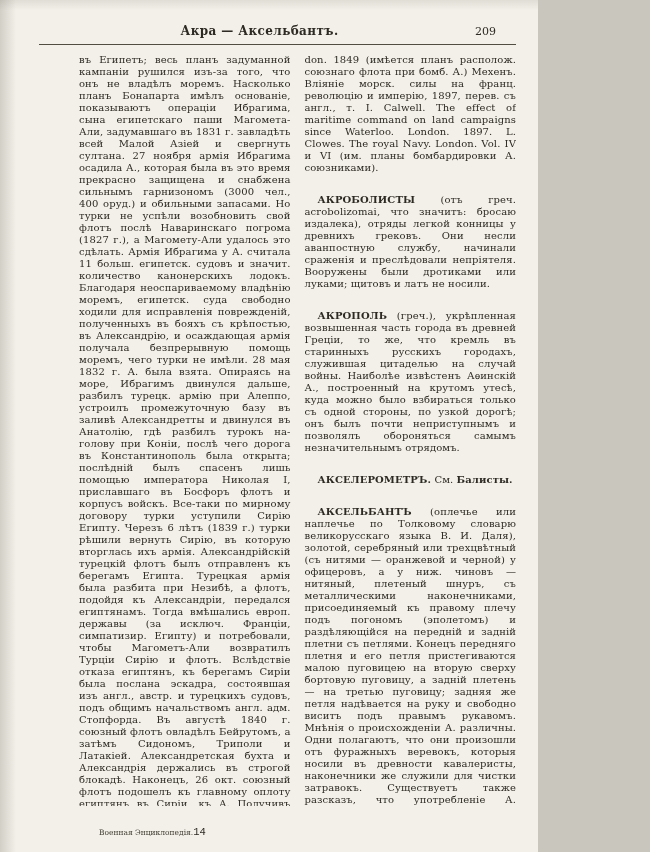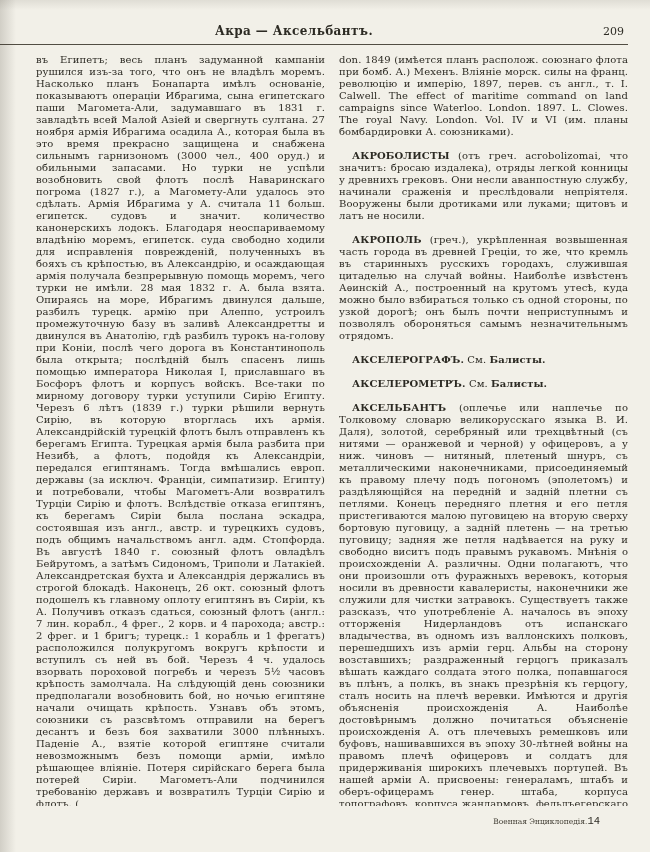--- a/index.html
+++ b/index.html
@@ -4,67 +4,67 @@
 <style>
   * { box-sizing: border-box; }
   html, body { margin: 0; padding: 0; }
   body {
     width: 650px; height: 852px;
     background: #c9c6bd;
     font-family: "DejaVu Serif", "Liberation Serif", serif;
   }
   .page {
     position: relative;
-    width: 650px; height: 852px;
+    width: 538px; height: 852px;
     background: #f2f0e8;
     color: #2c2a23;
-    padding: 24px 22px 8px 36px;
+    padding: 24px 22px 8px 79px;
     overflow: hidden;
   }
   .page::before {
     content: "";
     position: absolute; left: 0; top: 0; bottom: 0; width: 16px;
     background: linear-gradient(90deg, rgba(60,55,45,.18), rgba(60,55,45,0));
     pointer-events: none;
   }
   .page::after {
     content: "";
     position: absolute; left: 0; right: 0; top: 0; height: 10px;
     background: linear-gradient(180deg, rgba(60,55,45,.10), rgba(60,55,45,0));
     pointer-events: none;
   }
   .header { position: relative; height: 16px; }
   .runhead {
     position: absolute; left: -76px; right: 0; top: 0;
     text-align: center; font-weight: bold;
     font-size: 12px; letter-spacing: .4px;
   }
-  .pagenum { position: absolute; right: 4px; top: 1px; font-size: 11px; }
+  .pagenum { position: absolute; right: 20px; top: 1px; font-size: 11px; }
   .rule {
     border-bottom: 1px solid #514d43;
     margin: 4px 0 9px -40px;
   }
   .columns {
     display: flex; gap: 14px;
     height: 752px; overflow: hidden;
   }
   .col {
     flex: 1 1 0; min-width: 0;
     text-align: justify;
     font-size: 10px; line-height: 12px;
     letter-spacing: 0.1px;
   }
   .para { margin: 0; }
   .para.indent { text-indent: 13px; }
-  .para.entry { margin-top: 12px; }
+  .para.entry { margin-top: 20px; }
   .seg-italic { }
   .seg-bold { font-weight: bold; }
   .footer {
-    display: flex; justify-content: flex-end; align-items: baseline;
-    margin-top: 9px;
+    display: flex; justify-content: flex-start; align-items: baseline;
+    margin-top: 20px;
   }
   .foot-imprint { font-size: 7.5px; margin-left: 20px; color: #423e34; }
   .foot-sig { font-size: 10.5px; margin-right: 28px; font-family: Liberation Mono, monospace; }
 </style>
 </head>
 <body>
 
 <div class="page">
 
   <div class="header">
@@ -75,21 +75,20 @@
   <div class="rule"></div>
 
   <div class="columns">
     <div class="col" id="col-left">
         <p class="para"><span>въ Египетъ; весь планъ задуманной кампаніи рушился изъ-за того, что онъ не владѣлъ моремъ. Насколько планъ Бонапарта имѣлъ основаніе, показываютъ операціи Ибрагима, сына египетскаго паши Магомета-Али, задумавшаго въ 1831 г. завладѣть всей Малой Азіей и свергнуть султана. 27 ноября армія Ибрагима осадила А., которая была въ это время прекрасно защищена и снабжена сильнымъ гарнизономъ (3000 чел., 400 оруд.) и обильными запасами. Но турки не успѣли возобновить свой флотъ послѣ Наваринскаго погрома (1827 г.), а Магомету-Али удалось это сдѣлать. Армія Ибрагима у А. считала 11 больш. египетск. судовъ и значит. количество канонерскихъ лодокъ. Благодаря неоспариваемому владѣнію моремъ, египетск. суда свободно ходили для исправленія поврежденій, полученныхъ въ бояхъ съ крѣпостью, въ Александрію, и осаждающая армія получала безпрерывную помощь моремъ, чего турки не имѣли. 28 мая 1832 г. А. была взята. Опираясь на море, Ибрагимъ двинулся дальше, разбилъ турецк. армію при Алеппо, устроилъ промежуточную базу въ заливѣ Александретты и двинулся въ Анатолію, гдѣ разбилъ турокъ на-голову при Коніи, послѣ чего дорога въ Константинополь была открыта; послѣдній былъ спасенъ лишь помощью императора Николая I, приславшаго въ Босфоръ флотъ и корпусъ войскъ. Все-таки по мирному договору турки уступили Сирію Египту. Черезъ 6 лѣтъ (1839 г.) турки рѣшили вернуть Сирію, въ которую вторглась ихъ армія. Александрійскій турецкій флотъ былъ отправленъ къ берегамъ Египта. Турецкая армія была разбита при Незибѣ, а флотъ, подойдя къ Александріи, передался египтянамъ. Тогда вмѣшались европ. державы (за исключ. Франціи, симпатизир. Египту) и потребовали, чтобы Магометъ-Али возвратилъ Турціи Сирію и флотъ. Вслѣдствіе отказа египтянъ, къ берегамъ Сиріи была послана эскадра, состоявшая изъ англ., австр. и турецкихъ судовъ, подъ общимъ начальствомъ англ. адм. Стопфорда. Въ августѣ 1840 г. союзный флотъ овладѣлъ Бейрутомъ, а затѣмъ Сидономъ, Триполи и Латакіей. Александретская бухта и Александрія держались въ строгой блокадѣ. Наконецъ, 26 окт. союзный флотъ подошелъ къ главному оплоту египтянъ въ Сиріи, къ А. Получивъ отказъ сдаться, союзный флотъ (англ.: 7 лин. корабл., 4 фрег., 2 корв. и 4 парохода; австр.: 2 фрег. и 1 бригъ; турецк.: 1 корабль и 1 фрегатъ) расположился полукругомъ вокругъ крѣпости и вступилъ съ ней въ бой. Черезъ 4 ч. удалось взорвать пороховой погребъ и черезъ 5½ часовъ крѣпость замолчала. На слѣдующій день союзники предполагали возобновить бой, но ночью египтяне начали очищать крѣпость. Узнавъ объ этомъ, союзники съ разсвѣтомъ отправили на берегъ десантъ и безъ боя захватили 3000 плѣнныхъ. Паденіе А., взятіе которой египтяне считали невозможнымъ безъ помощи арміи, имѣло рѣшающее вліяніе. Потеря сирійскаго берега была потерей Сиріи. Магометъ-Али подчинился требованію державъ и возвратилъ Турціи Сирію и флотъ. (</span></p>
       </div>
     <div class="col" id="col-right">
         <p class="para"><span>don. 1849 (имѣется планъ располож. союзнаго флота при бомб. А.) </span><span class="seg-italic">Мехенъ.</span><span> Вліяніе морск. силы на франц. революцію и имперію, 1897, перев. съ англ., т. I. </span><span class="seg-italic">Calwell.</span><span> The effect of maritime command on land campaigns since Waterloo. London. 1897. </span><span class="seg-italic">L. Clowes.</span><span> The royal Navy. London. Vol. IV и VI (им. планы бомбардировки А. союзниками).</span></p>
         <p class="para indent entry"><span class="seg-bold">АКРОБОЛИСТЫ</span><span> (отъ греч. </span><span class="seg-italic">acrobolizomai</span><span>, что значитъ: бросаю издалека), отряды легкой конницы у древнихъ грековъ. Они несли аванпостную службу, начинали сраженія и преслѣдовали непріятеля. Вооружены были дротиками или луками; щитовъ и латъ не носили.</span></p>
         <p class="para indent entry"><span class="seg-bold">АКРОПОЛЬ</span><span> (греч.), укрѣпленная возвышенная часть города въ древней Греціи, то же, что кремль въ старинныхъ русскихъ городахъ, служившая цитаделью на случай войны. Наиболѣе извѣстенъ Аѳинскій А., построенный на крутомъ утесѣ, куда можно было взбираться только съ одной стороны, по узкой дорогѣ; онъ былъ почти неприступнымъ и позволялъ обороняться самымъ незначительнымъ отрядомъ.</span></p>
-        <p class="para indent entry"><span class="seg-bold">АКСЕЛЕРОГРАФЪ.</span><span> См. </span><span class="seg-bold">Балисты.</span></p>
         <p class="para indent entry"><span class="seg-bold">АКСЕЛЕРОМЕТРЪ.</span><span> См. </span><span class="seg-bold">Балисты.</span></p>
         <p class="para indent entry"><span class="seg-bold">АКСЕЛЬБАНТЪ</span><span> (оплечье или наплечье по Толковому словарю великорусскаго языка В. И. Даля), золотой, серебряный или трехцвѣтный (съ нитями — оранжевой и черной) у офицеровъ, а у ниж. чиновъ — нитяный, плетеный шнуръ, съ металлическими наконечниками, присоединяемый къ правому плечу подъ погономъ (эполетомъ) и раздѣляющійся на передній и задній плетни съ петлями. Конецъ передняго плетня и его петля пристегиваются малою пуговицею на вторую сверху бортовую пуговицу, а задній плетень — на третью пуговицу; задняя же петля надѣвается на руку и свободно виситъ подъ правымъ рукавомъ. Мнѣнія о происхожденіи А. различны. Одни полагаютъ, что они произошли отъ фуражныхъ веревокъ, которыя носили въ древности кавалеристы, наконечники же служили для чистки затравокъ. Существуетъ также разсказъ, что употребленіе А. началось въ эпоху отторженія Нидерландовъ отъ испанскаго владычества, въ одномъ изъ валлонскихъ полковъ, перешедшихъ изъ арміи герц. Альбы на сторону возставшихъ; раздраженный герцогъ приказалъ вѣшать каждаго солдата этого полка, попавшагося въ плѣнъ, а полкъ, въ знакъ презрѣнія къ герцогу, сталъ носить на плечѣ веревки. Имѣются и другія объясненія происхожденія А. Наиболѣе достовѣрнымъ должно почитаться объясненіе происхожденія А. отъ плечевыхъ ремешковъ или буфовъ, нашивавшихся въ эпоху 30-лѣтней войны на правомъ плечѣ офицеровъ и солдатъ для придерживанія широкихъ плечевыхъ портупей. Въ нашей арміи А. присвоены: генераламъ, штабъ и оберъ-офицерамъ генер. штаба, корпуса топографовъ, корпуса жандармовъ, фельдъегерскаго корпуса, глав. управленій, воен.-походныхъ канцелярій Е. И. В., всѣмъ адъютантамъ, а также и ниж. чинамъ ул. кор. жандармовъ. А. вошелъ у насъ въ употребленіе, какъ у офицеровъ, такъ и нижнихъ чиновъ, въ XVIII в. Такъ,</span></p>
       </div>
   </div>
 
   <div class="footer">
     <span class="foot-imprint">Военная Энциклопедія.</span>
     <span class="foot-sig">14</span>
   </div>
 

